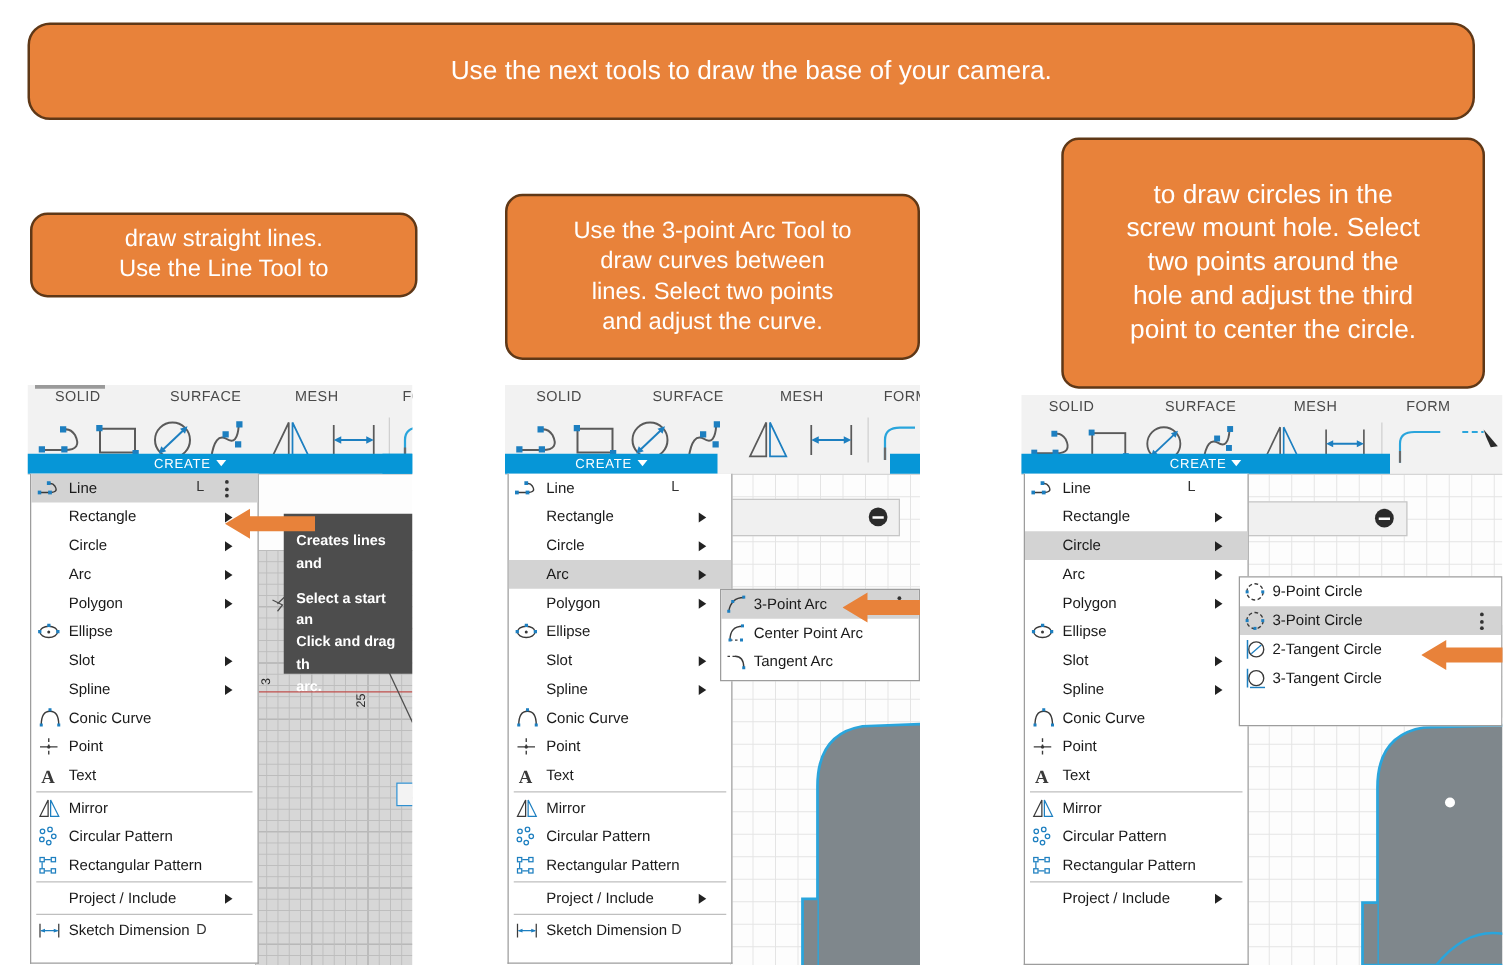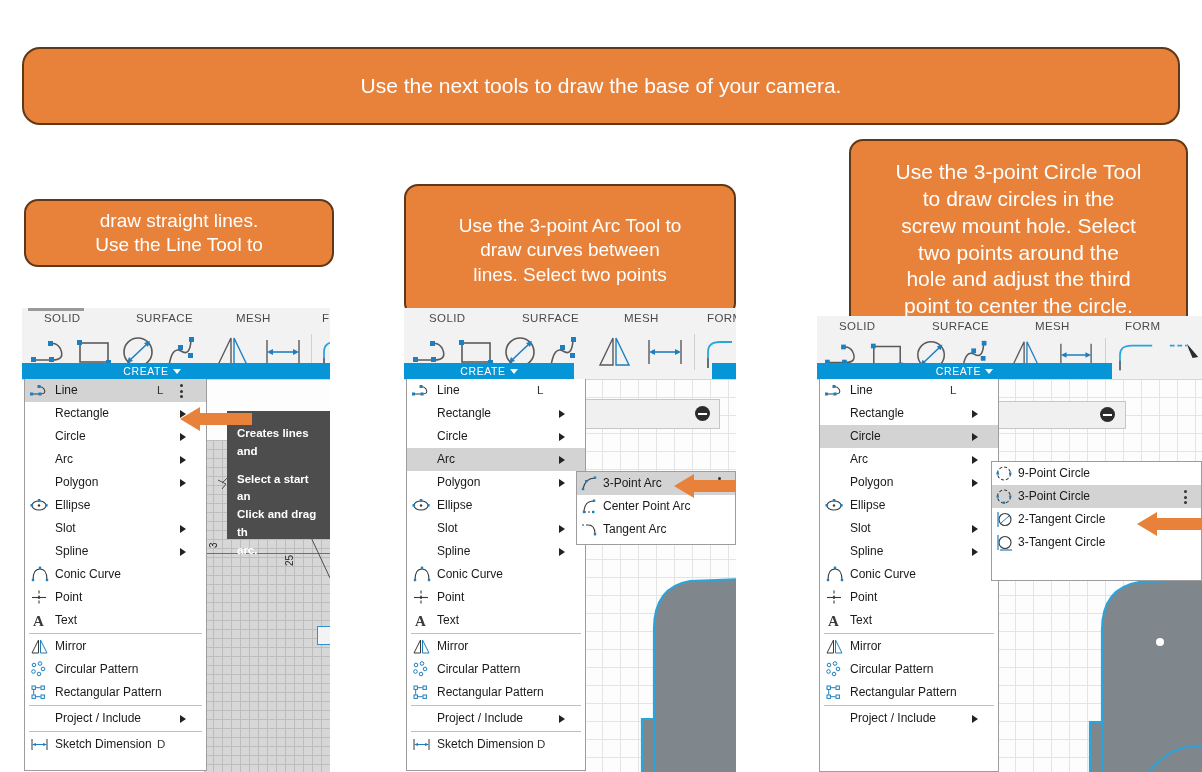--- a/index.html
+++ b/index.html
@@ -17,21 +17,20 @@
     background:#E8823A;
     border:2px solid #5F3817;
     border-radius:14px;
     color:#ffffff;
     display:flex;
     align-items:center;
     justify-content:center;
     text-align:center;
     box-sizing:border-box;
     line-height:1.28;
-    margin-top:29px;
   }
   #callout-top{
     left:22px; top:18px; width:1158px; height:78px;
     font-size:21px;
     border-radius:18px;
   }
   #callout-line{
     left:24px; top:170px; width:310px; height:68px;
     font-size:19px; padding:4px 10px;
   }
@@ -206,26 +205,26 @@
     <span>draw straight lines.</span>
     <span>Use the Line Tool to</span>
   </div>
 </div>
 
 <div class="callout" id="callout-arc">
   <div>
     <span>Use the 3-point Arc Tool to</span>
     <span>draw curves between</span>
     <span>lines. Select two points</span>
+    <span>and adjust the curve.</span>
   </div>
 </div>
 
 <div class="callout" id="callout-circle">
   <div>
-    <span>Use the 3-point Circle Tool</span>
     <span>to draw circles in the</span>
     <span>screw mount hole. Select</span>
     <span>two points around the</span>
     <span>hole and adjust the  third</span>
     <span>point to center the circle.</span>
   </div>
 </div>
 
 <div class="panel" id="panel-line">
 

